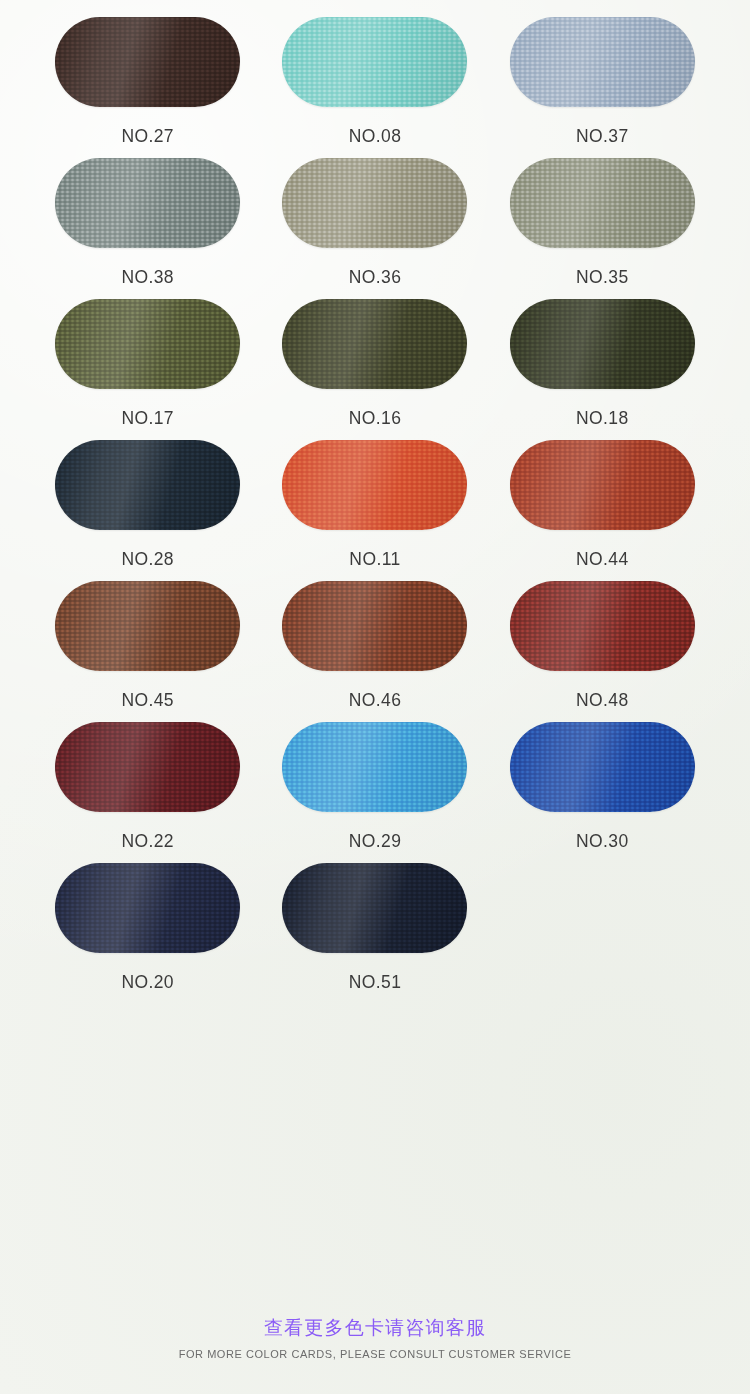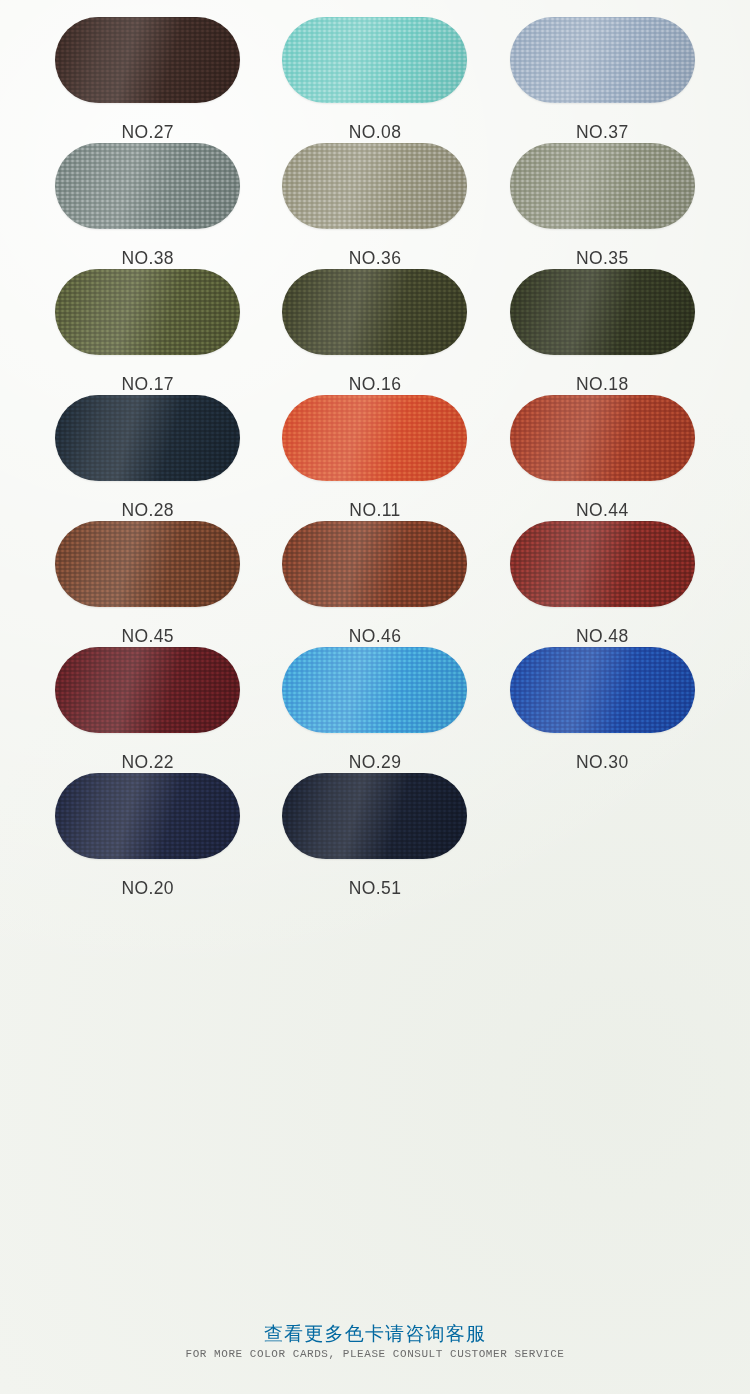--- a/index.html
+++ b/index.html
@@ -26,21 +26,21 @@
     grid-template-columns:repeat(3, 1fr);
     row-gap:0px;
     column-gap:0px;
     padding:17px 34px 0 34px;
   }
 
   .swatch-cell {
     display:flex;
     flex-direction:column;
     align-items:center;
-    height:126px;
+    height:141px;
   }
 
   .swatch-chip {
     width:185px;
     height:90px;
     border-radius:45px;
     position:relative;
     overflow:hidden;
     box-shadow:0 1px 2px rgba(0,0,0,0.07);
   }
@@ -85,31 +85,31 @@
   #footer {
     position:absolute;
     left:0;
     right:0;
     bottom:34px;
     text-align:center;
   }
 
   #footer-cn {
     font-size:19px;
-    color:#0369a1;
+    color:#8b5cf6;
     letter-spacing:1.2px;
     font-family:Liberation Sans, sans-serif;
   }
 
   #footer-en {
-    margin-top:1px;
+    margin-top:7px;
     font-size:11px;
     color:#6c6c6c;
     letter-spacing:.55px;
-    font-family:Liberation Mono, monospace;
+    font-family:Liberation Sans, sans-serif;
   }
 </style>
 </head>
 <body>
 
 <main id="swatch-grid">
     <div class="swatch-cell">
       <div class="swatch-chip" style="background-color: rgb(58, 39, 34);"></div>
       <div class="swatch-label">NO.27</div>
     </div>

